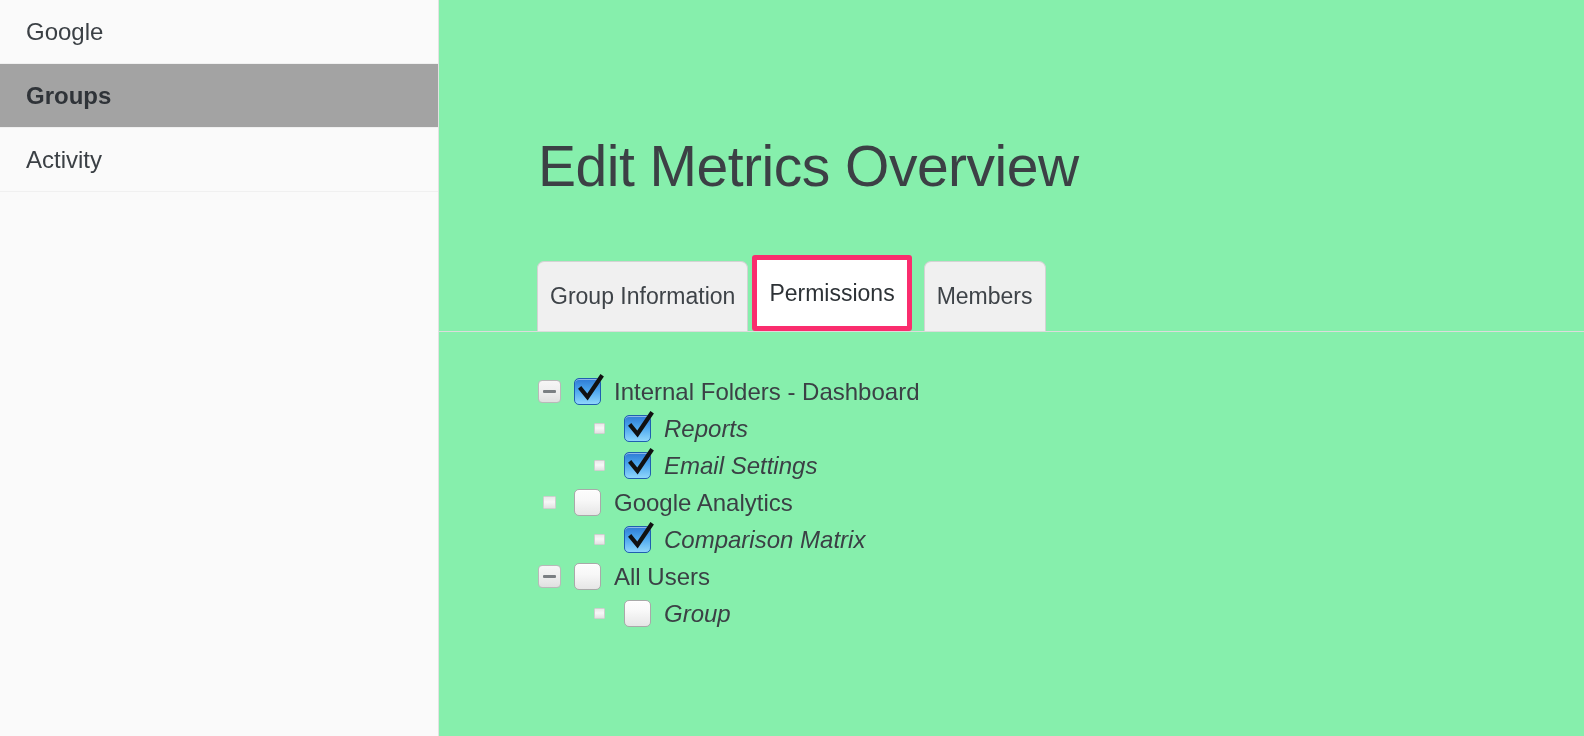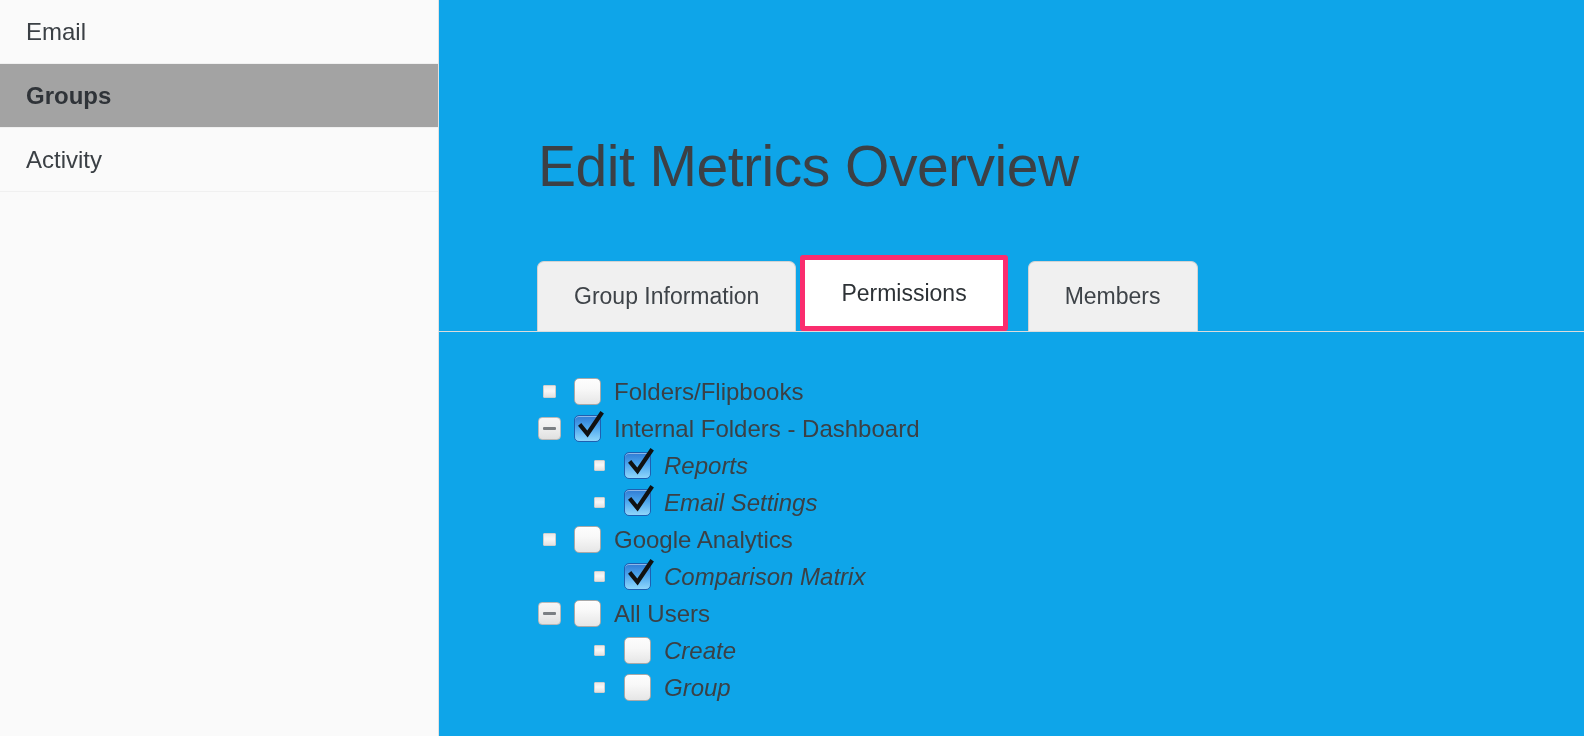--- a/index.html
+++ b/index.html
@@ -73,21 +73,21 @@
     background: #a3a3a3;
     font-weight: bold;
     color: #2f3338;
   }
 
   
   .main {
     position: relative;
     flex: 1;
     height: 736px;
-    background: #0ea5e9;
+    background: #86efac;
     overflow: hidden;
   }
   .page-title {
     position: absolute;
     left: 99px;
     top: 100px;
     font-size: 57px;
     font-weight: 300;
     color: #3c4045;
     letter-spacing: -0.5px;
@@ -118,40 +118,40 @@
     display: flex;
     align-items: flex-end;
     height: 76px;
   }
   .tab {
     position: relative;
     height: 70px;
     display: flex;
     align-items: center;
     justify-content: center;
-    padding: 0 36px;
+    padding: 0 12px;
     box-sizing: border-box;
     font-size: 23px;
     color: #3e4348;
     background: #f0f0f0;
     border: 1px solid #d3d3d3;
     border-bottom: none;
     border-radius: 7px 7px 0 0;
     margin-right: 2px;
     white-space: nowrap;
   }
   .tab.active {
     height: 76px;
     background: #ffffff;
     border: 5px solid #fa2d6e;
     border-bottom: 5px solid #fa2d6e;
     border-radius: 3px;
     color: #2d3236;
     z-index: 3;
-    margin-right: 20px;
+    margin-right: 12px;
     margin-left: 2px;
   }
 
   
   .tree {
     position: absolute;
     left: 98px;
     top: 373px;
     width: 900px;
   }
@@ -242,21 +242,21 @@
   }
 </style>
 </head>
 <body>
 
 <div class="app">
 
   <div class="sidebar">
     <div class="nav-list">
       <div class="nav-item">
-        <span>Email</span>
+        <span>Google</span>
       </div>
       <div class="nav-item active">
         <span>Groups</span>
       </div>
       <div class="nav-item">
         <span>Activity</span>
       </div>
     </div>
   </div>
 
@@ -275,27 +275,20 @@
           <span>Permissions</span>
         </div>
         <div class="tab">
           <span>Members</span>
         </div>
       </div>
     </div>
 
     <div class="tree">
 
-      <div class="tree-row">
-        <span class="toggle leaf">
-            <span class="leafbox"></span>
-          </span>
-        <span class="cb off"></span>
-        <span class="tree-label">Folders/Flipbooks</span>
-      </div>
 
       <div class="tree-row">
         <span class="toggle minus">
             <span class="minusbox"></span>
           </span>
         <span class="cb on">
           <svg class="tick" viewBox="0 0 28 30">
             <path d="M4 15 L10.5 23 L24 3" fill="none" stroke="#111111" stroke-width="4.2" stroke-linecap="square"></path>
           </svg>
         </span>
@@ -348,27 +341,20 @@
 
 
       <div class="tree-row">
         <span class="toggle minus">
             <span class="minusbox"></span>
           </span>
         <span class="cb off"></span>
         <span class="tree-label">All Users</span>
       </div>
 
-      <div class="tree-row depth-1">
-        <span class="toggle leaf small">
-            <span class="leafbox"></span>
-          </span>
-        <span class="cb off"></span>
-        <span class="tree-label">Create</span>
-      </div>
 
       <div class="tree-row depth-1">
         <span class="toggle leaf small">
             <span class="leafbox"></span>
           </span>
         <span class="cb off"></span>
         <span class="tree-label">Group</span>
       </div>
 
     </div>

